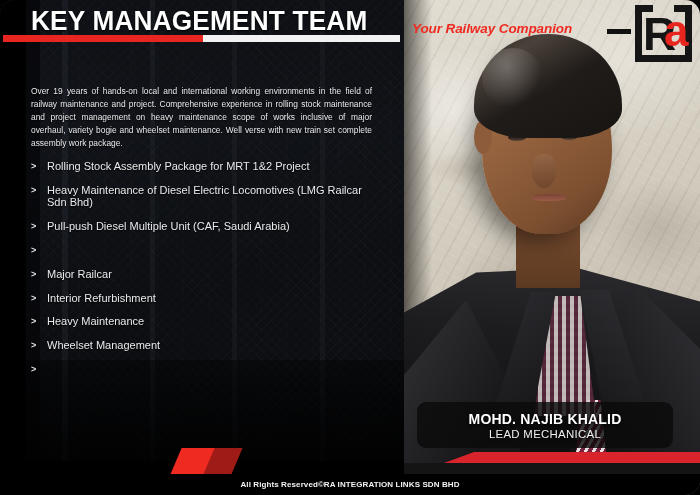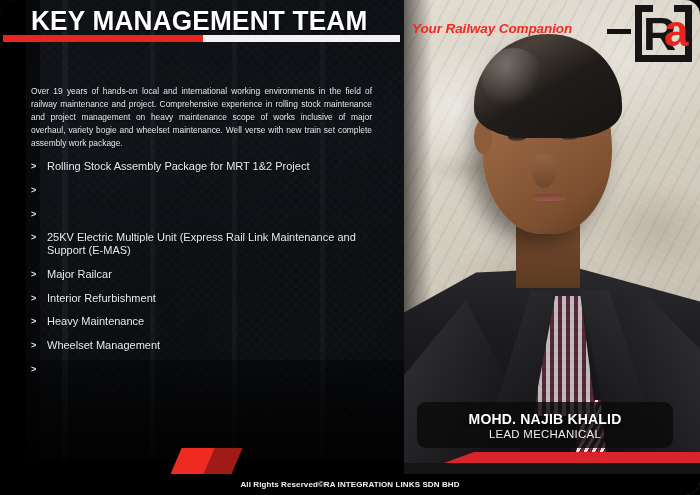--- a/index.html
+++ b/index.html
@@ -259,27 +259,28 @@
 
     <div id="intro">Over 19 years of hands-on local and international working environments in the field of railway maintenance and project. Comprehensive experience in rolling stock maintenance and project management on heavy maintenance scope of works inclusive of major overhaul, variety bogie and wheelset maintenance. Well verse with new train set complete assembly work package.</div>
 
     <div id="bullets">
       <div class="bullet">
         <span class="mark">&gt;</span>
         <span class="txt">Rolling Stock Assembly Package for MRT 1&amp;2 Project</span>
       </div>
       <div class="bullet">
         <span class="mark">&gt;</span>
-      </div>
-      <div class="bullet">
-        <span class="mark">&gt;</span>
-      </div>
-      <div class="bullet">
-        <span class="mark">&gt;</span>
-        <span class="txt">25KV Electric Multiple Unit (Express Rail Link Maintenance and Support (E-MAS)</span>
+        <span class="txt">Heavy Maintenance of Diesel Electric Locomotives (LMG Railcar Sdn Bhd)</span>
+      </div>
+      <div class="bullet">
+        <span class="mark">&gt;</span>
+        <span class="txt">Pull-push Diesel Multiple Unit (CAF, Saudi Arabia)</span>
+      </div>
+      <div class="bullet">
+        <span class="mark">&gt;</span>
       </div>
       <div class="bullet">
         <span class="mark">&gt;</span>
         <span class="txt">Major Railcar</span>
       </div>
       <div class="bullet">
         <span class="mark">&gt;</span>
         <span class="txt">Interior Refurbishment</span>
       </div>
       <div class="bullet">

